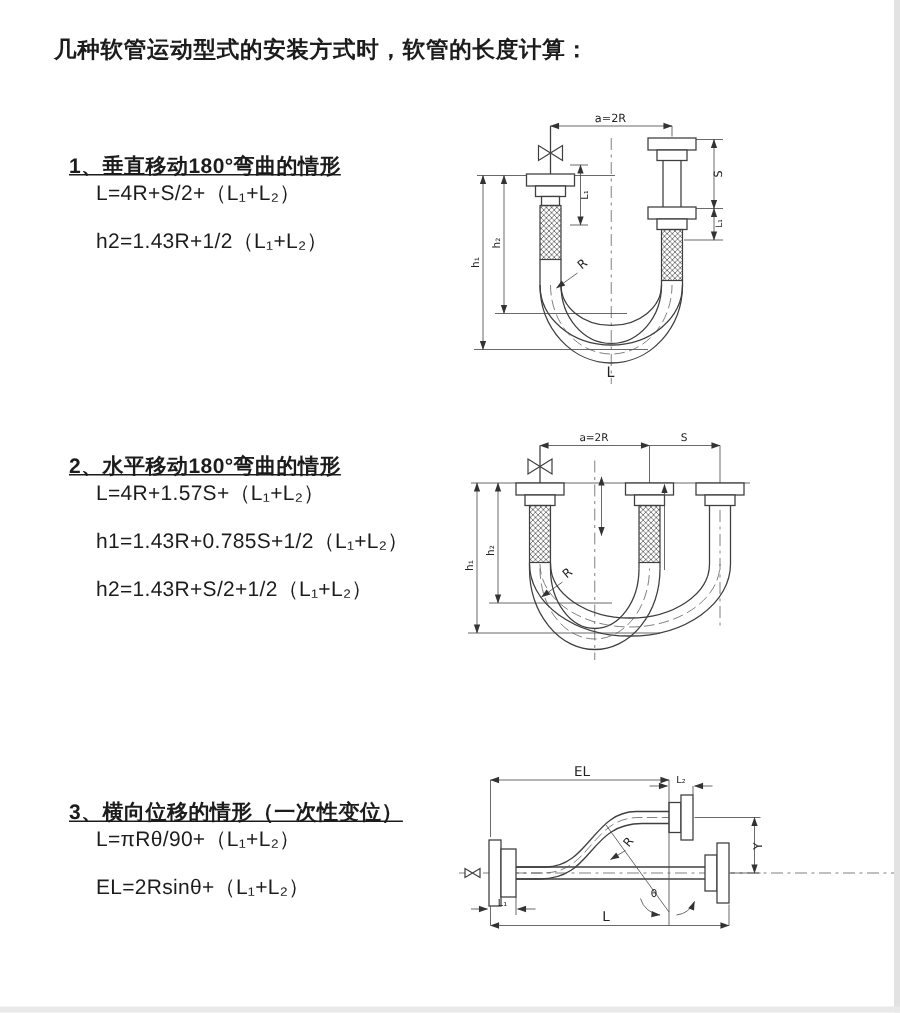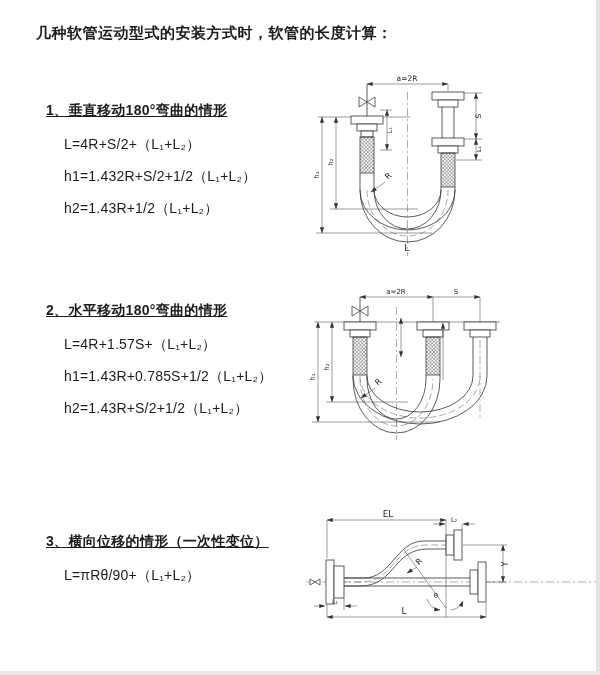--- a/index.html
+++ b/index.html
@@ -10,21 +10,21 @@
   }
   .edge-r{position:absolute;right:0;top:0;width:4px;height:675px;background:#e2e2e2;}
   .edge-b{position:absolute;left:0;bottom:0;width:600px;height:4px;background:#e9e9e9;}
   .title{
     position:absolute;left:36px;top:24px;font-size:15px;font-weight:bold;
     letter-spacing:0.5px;white-space:nowrap;
   }
   .sec{position:absolute;left:46px;width:275px;}
   .sec h3{margin:0;font-size:14px;font-weight:bold;letter-spacing:0.3px;line-height:18px;text-decoration:underline;}
   .sec p{margin:13px 0 0 18px;font-size:14px;line-height:19px;letter-spacing:0.2px;font-weight:500;}
-  .sec p.first{margin-top:16px;}
+  .sec p.first{margin-top:0;}
   #sec1{top:101px;}
   #sec2{top:301px;}
   #sec3{top:532px;}
   .dwg{position:absolute;}
   #dwg1{left:310px;top:70px;}
   #dwg2{left:308px;top:282px;}
   #dwg3{left:300px;top:502px;}
   
   .dl{stroke:#3f3f3f;stroke-width:0.85;fill:none;}
   .fl{stroke:#3f3f3f;stroke-width:0.85;fill:#ffffff;}
@@ -47,34 +47,34 @@
       <path d="M0,3.5 L3.5,0 M0,0 L3.5,3.5" stroke="#555" stroke-width="0.5"></path>
     </pattern>
   </defs>
 </svg>
 
 <div class="title">几种软管运动型式的安装方式时，软管的长度计算：</div>
 
 <div class="sec" id="sec1">
   <h3>1、垂直移动180°弯曲的情形</h3>
   <p class="first">L=4R+S/2+（L₁+L₂）</p>
-  <p>h1=1.432R+S/2+1/2（L₁+L₂）</p>
   <p>h2=1.43R+1/2（L₁+L₂）</p>
 </div>
 
 <div class="sec" id="sec2">
   <h3>2、水平移动180°弯曲的情形</h3>
   <p class="first">L=4R+1.57S+（L₁+L₂）</p>
   <p>h1=1.43R+0.785S+1/2（L₁+L₂）</p>
   <p>h2=1.43R+S/2+1/2（L₁+L₂）</p>
 </div>
 
 <div class="sec" id="sec3">
   <h3>3、横向位移的情形（一次性变位）</h3>
   <p class="first">L=πRθ/90+（L₁+L₂）</p>
+  <p>EL=2Rsinθ+（L₁+L₂）</p>
 </div>
 
 <svg id="dwg1" class="dwg" width="290" height="195" viewBox="0 0 290 195">
 
   <g>
     <line class="dm" x1="57" y1="14" x2="138" y2="14" marker-start="url(#ma)" marker-end="url(#ma)"></line>
     <line class="dm" x1="138" y1="14" x2="138" y2="21"></line>
     <text class="lb" x="97" y="11" font-size="7.5" text-anchor="middle">a=2R</text>
   </g>
 

